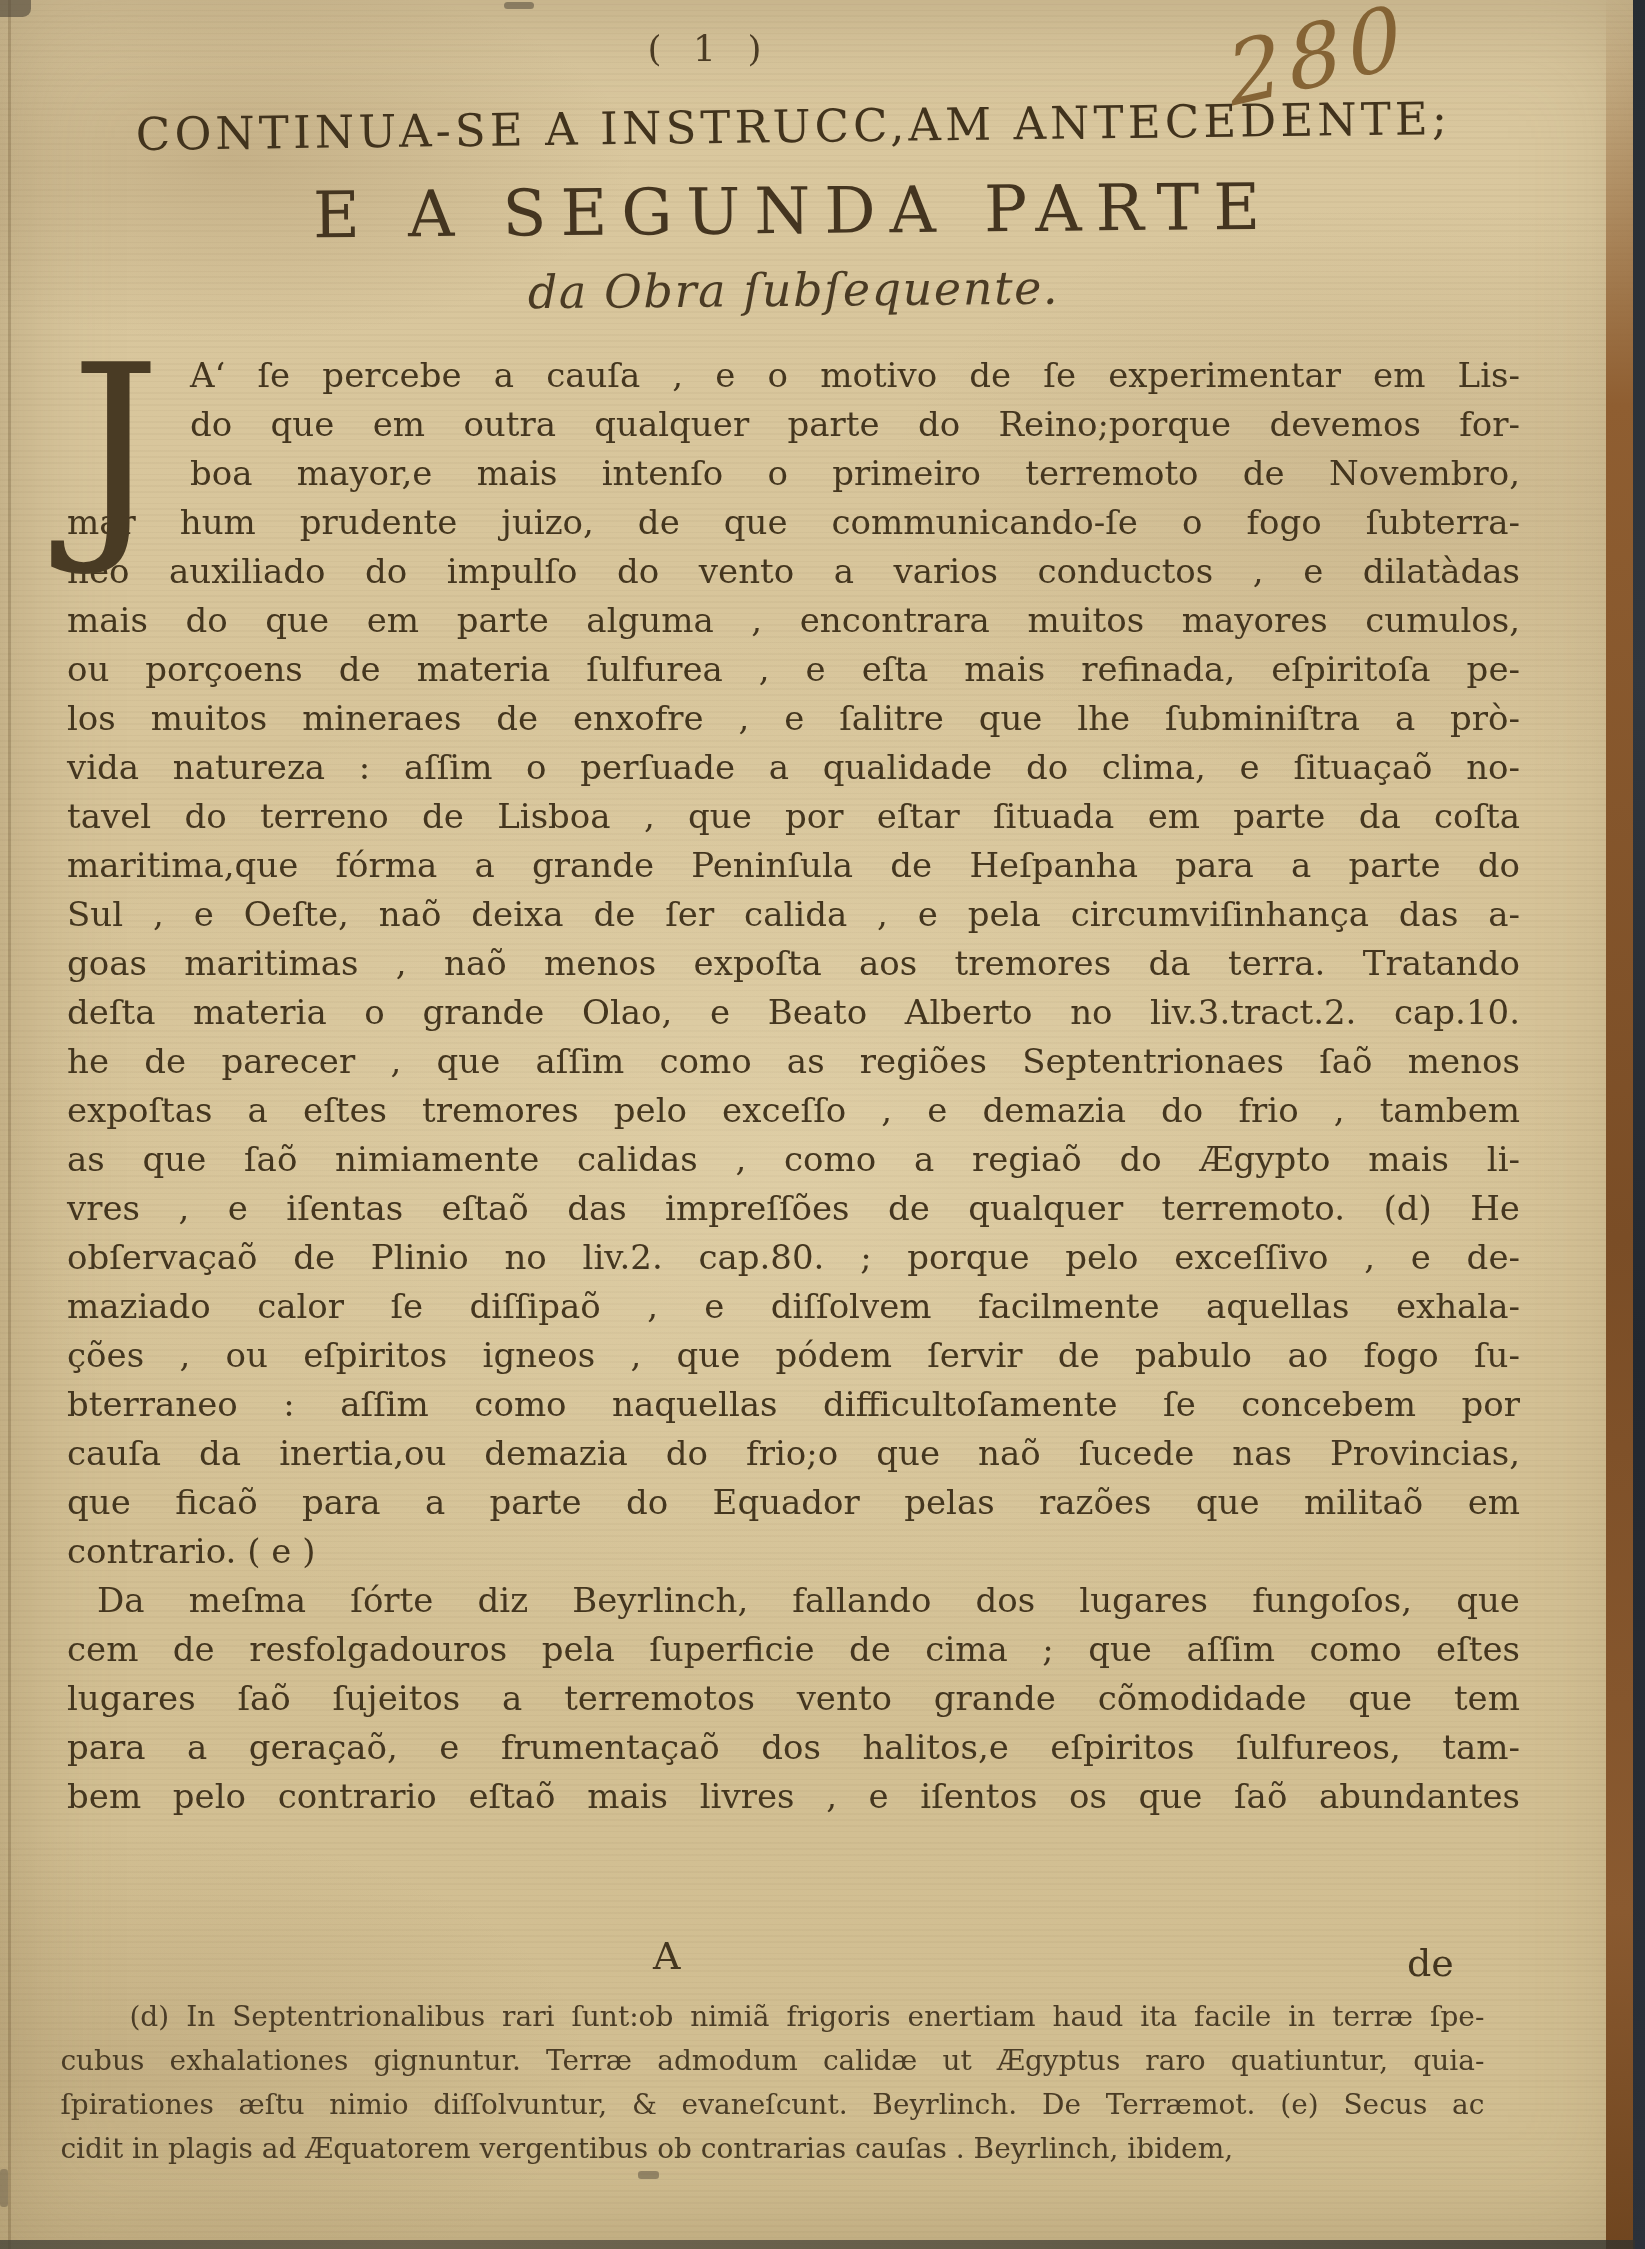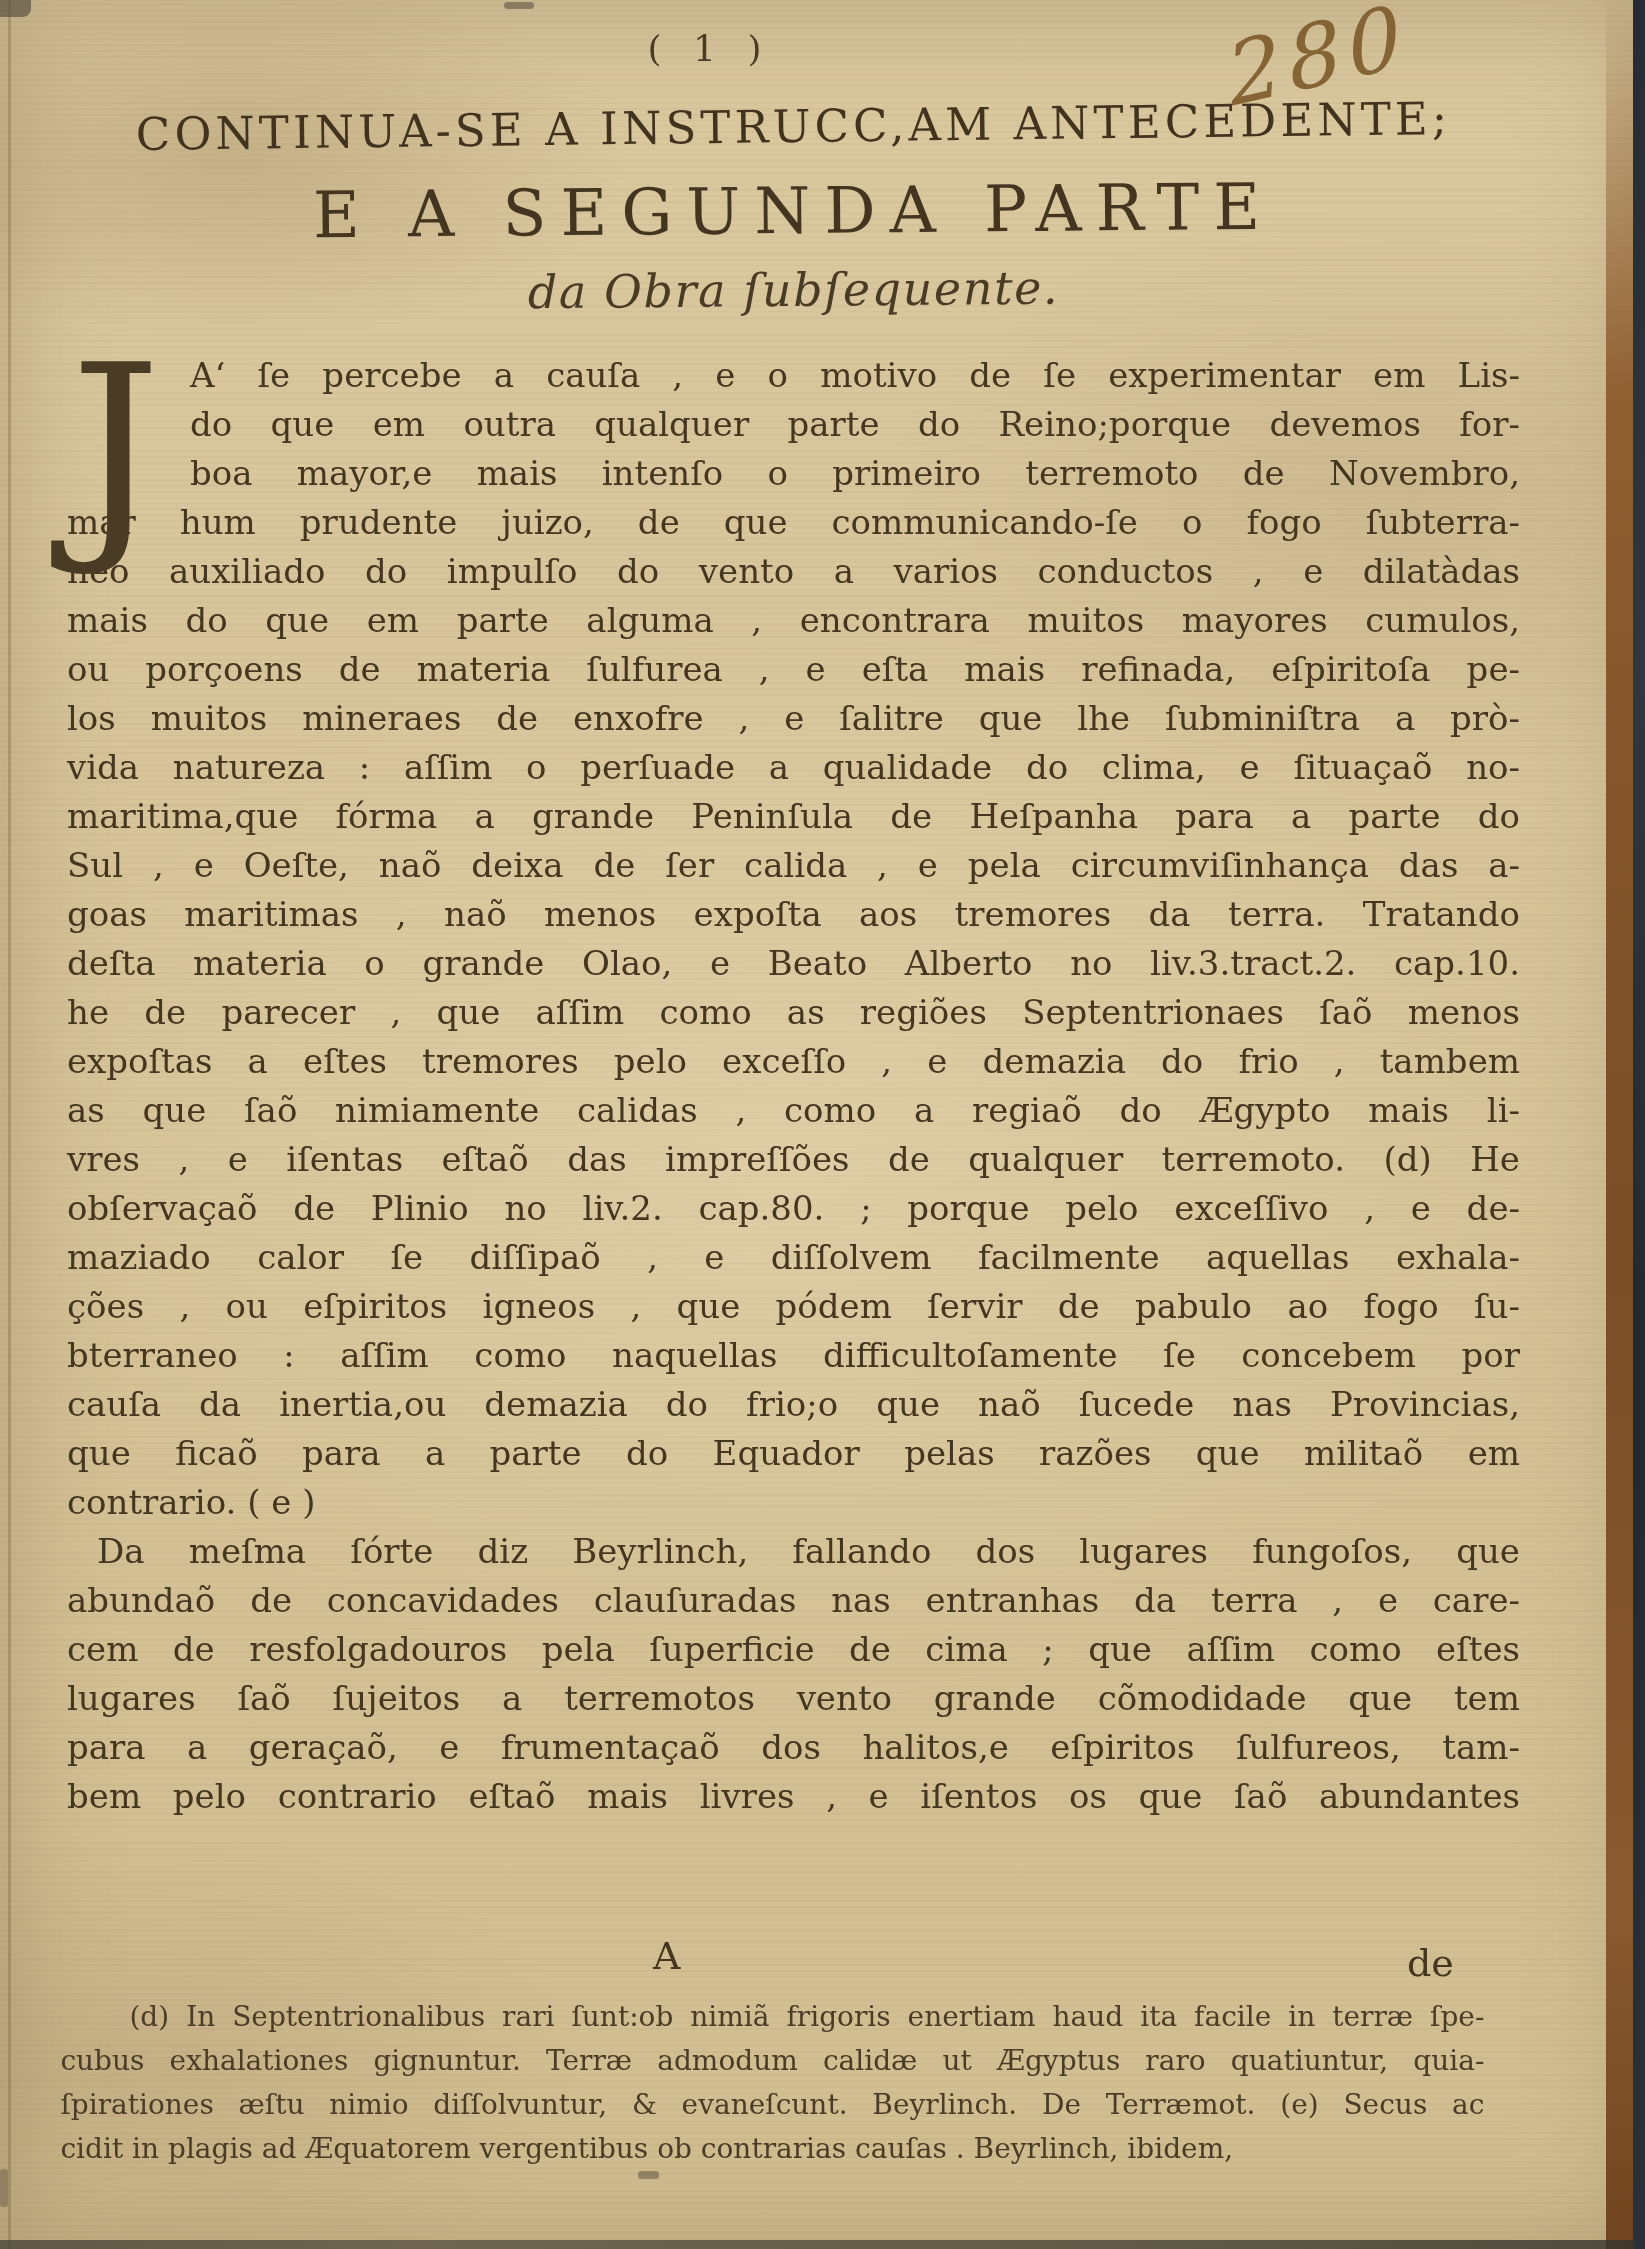--- a/index.html
+++ b/index.html
@@ -90,38 +90,38 @@
 
       <div class="line">A‘ ſe percebe a cauſa ,  e o motivo de ſe experimentar em Lis-</div>
       <div class="line">do que em outra qualquer parte do Reino;porque devemos for-</div>
       <div class="line">boa mayor,e mais intenſo o primeiro terremoto de Novembro,</div>
       <div class="line">mar hum prudente juizo, de que communicando-ſe o fogo ſubterra-</div>
       <div class="line">neo auxiliado  do impulſo  do vento  a varios conductos ,  e dilatàdas</div>
       <div class="line">mais do que em parte alguma , encontrara muitos mayores cumulos,</div>
       <div class="line">ou porçoens de materia ſulfurea , e eſta mais refinada, eſpiritoſa pe-</div>
       <div class="line">los muitos mineraes de enxofre ,  e ſalitre que lhe ſubminiſtra a prò-</div>
       <div class="line">vida natureza : aſſim o perſuade a qualidade do clima, e ſituaçaõ no-</div>
+      <div class="line">tavel  do terreno de Lisboa ,  que por eſtar ſituada em parte da coſta</div>
       <div class="line">maritima,que fórma a grande Peninſula de Heſpanha para a parte do</div>
       <div class="line">Sul , e Oeſte, naõ deixa de ſer calida , e pela circumviſinhança das a-</div>
       <div class="line">goas maritimas , naõ menos expoſta aos tremores da terra. Tratando</div>
       <div class="line">deſta materia o grande Olao, e Beato Alberto no liv.3.tract.2. cap.10.</div>
       <div class="line">he  de parecer ,  que aſſim como as regiões Septentrionaes ſaõ menos</div>
       <div class="line">expoſtas  a eſtes tremores pelo exceſſo ,  e demazia do frio , tambem</div>
       <div class="line">as  que  ſaõ nimiamente calidas ,  como a regiaõ do  Ægypto mais li-</div>
       <div class="line">vres ,  e  iſentas eſtaõ das impreſſões de qualquer terremoto.  (d) He</div>
       <div class="line">obſervaçaõ de Plinio no liv.2. cap.80. ; porque pelo exceſſivo , e de-</div>
       <div class="line">maziado  calor  ſe diſſipaõ ,  e diſſolvem facilmente aquellas exhala-</div>
       <div class="line">ções ,  ou eſpiritos igneos ,  que pódem  ſervir de pabulo ao fogo ſu-</div>
       <div class="line">bterraneo :  aſſim como naquellas difficultoſamente ſe concebem  por</div>
       <div class="line">cauſa da inertia,ou demazia do frio;o que naõ ſucede nas Provincias,</div>
       <div class="line">que  ficaõ  para  a  parte  do  Equador  pelas  razões  que militaõ em</div>
       <div class="line noj">contrario. ( e )</div>
 
       <div class="line indent">Da meſma ſórte diz Beyrlinch, fallando dos lugares fungoſos, que</div>
-      <div class="line">abundaõ de concavidades clauſuradas nas entranhas da terra , e care-</div>
       <div class="line">cem de resfolgadouros pela ſuperficie de cima ; que aſſim como eſtes</div>
       <div class="line">lugares  ſaõ  ſujeitos  a terremotos vento grande cõmodidade que tem</div>
       <div class="line">para a geraçaõ, e frumentaçaõ dos halitos,e eſpiritos ſulfureos, tam-</div>
       <div class="line">bem pelo contrario eſtaõ mais livres , e iſentos os que ſaõ abundantes</div>
     </div>
 
     <div class="catchrow">
       <span class="catch-a">A</span>
       <span class="catch-de">de</span>
     </div>

